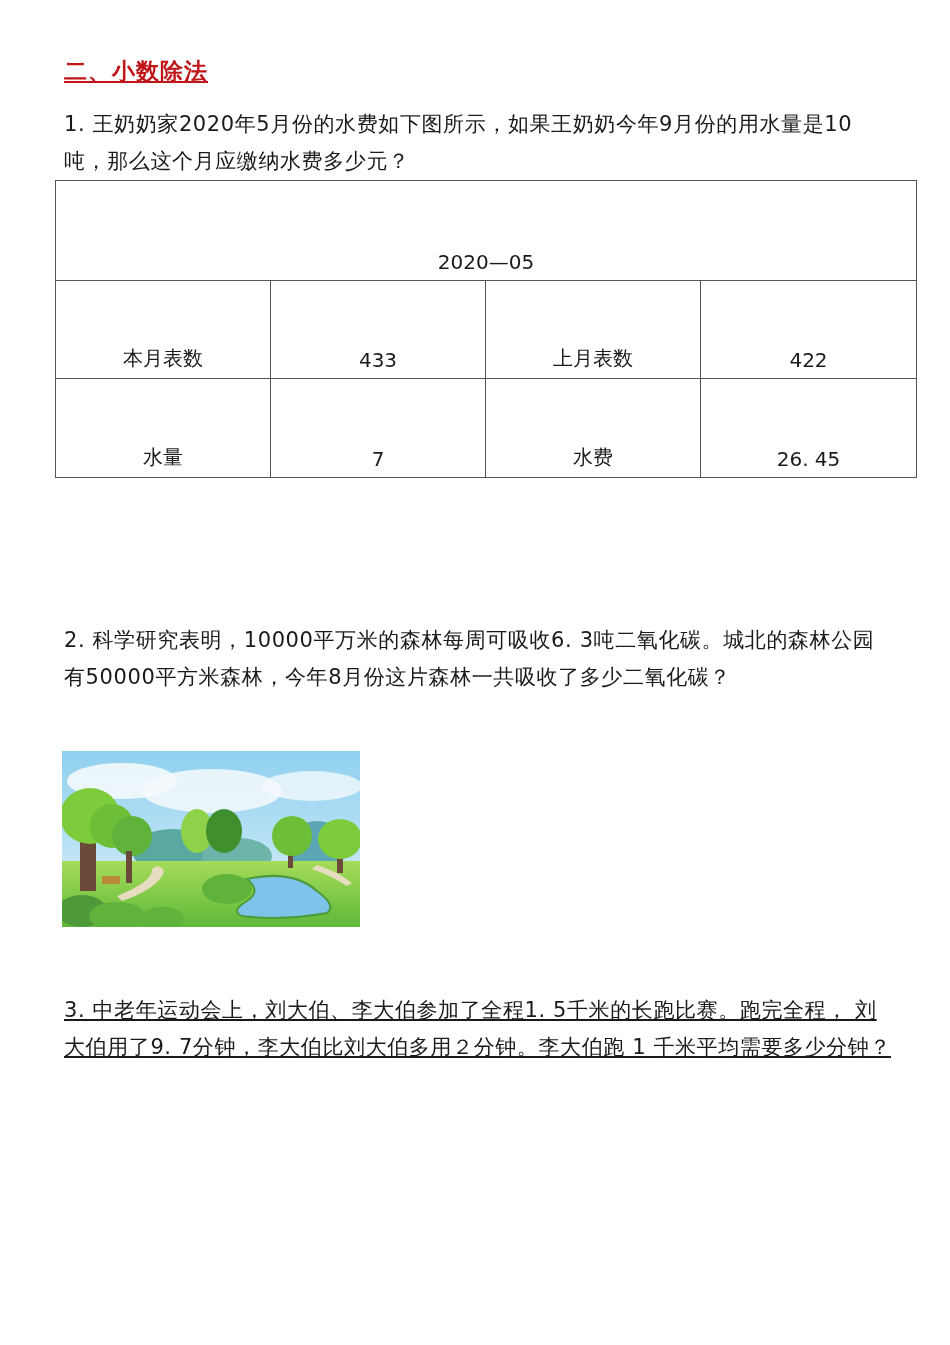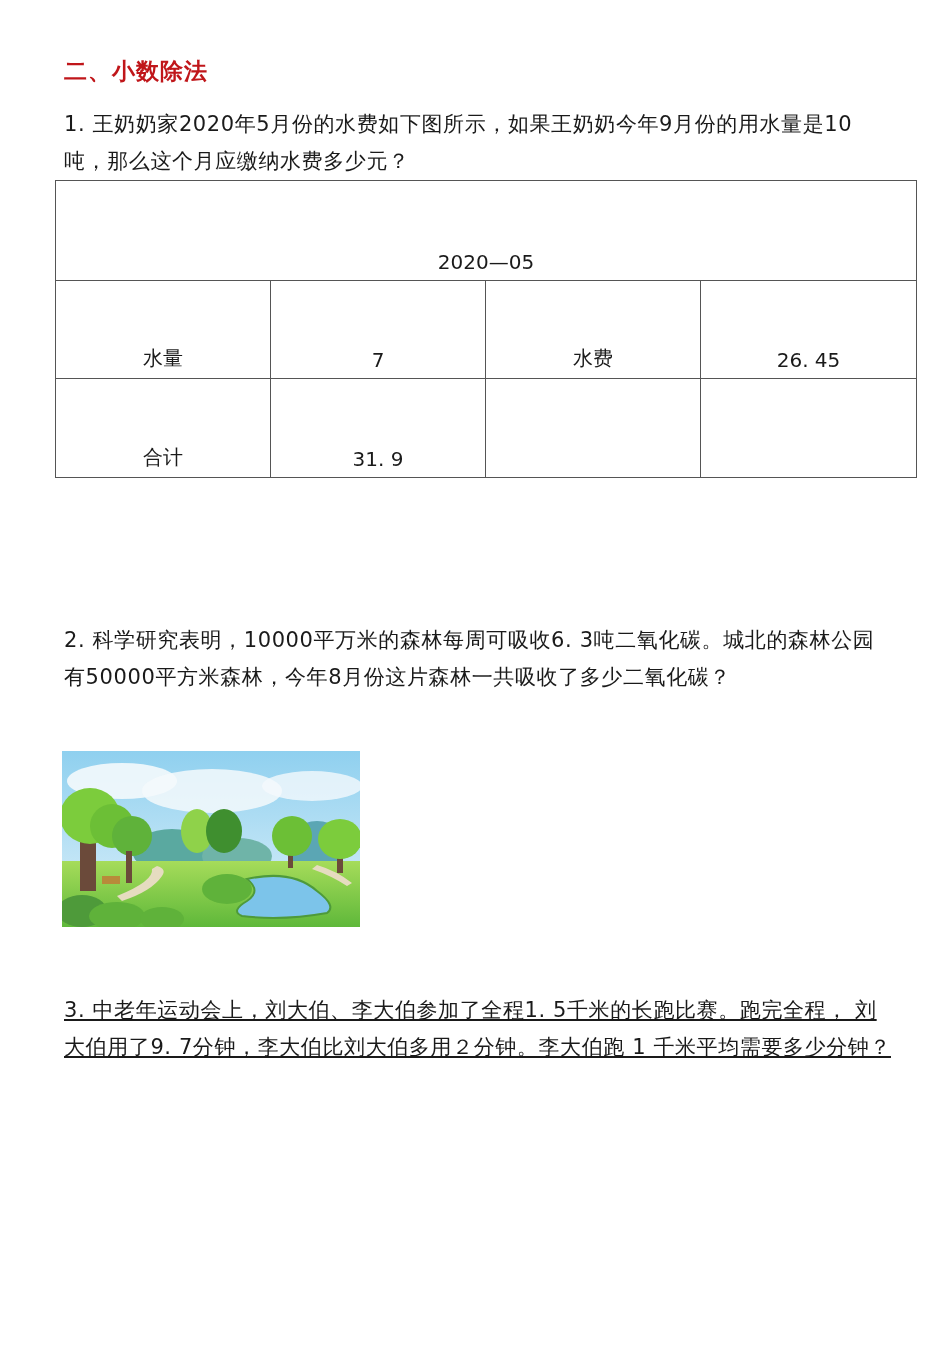--- a/index.html
+++ b/index.html
@@ -3,21 +3,21 @@
 <meta charset="utf-8">
 <style>
   html, body { margin: 0; padding: 0; background: #ffffff; }
   body {
     width: 950px; height: 1345px; position: relative; overflow: hidden;
     font-family: "DejaVu Sans", "Liberation Sans", sans-serif;
     color: #1a1a1a;
   }
   .section-title {
     position: absolute; left: 64px; top: 56px;
-    font-size: 23px; font-weight: bold; color: #c0161a; letter-spacing: 1px;
+    font-size: 23px; font-weight: bold; color: #c0161a; letter-spacing: 1px; text-decoration: underline;
   }
   .question {
     position: absolute; left: 64px; width: 830px;
     font-size: 21px; line-height: 37px; letter-spacing: 0.6px;
     color: #1a1a1a;
   }
   .q1 { top: 106px; }
   .q2 { top: 622px; }
   .q3 { top: 992px; text-decoration: underline; }
 
@@ -54,30 +54,30 @@
       <col class="c1">
       <col class="c2">
       <col class="c3">
       <col class="c4">
     </colgroup>
   <tbody>
       <tr>
     <td class="head" colspan="4">2020—05</td>
   </tr>
   <tr>
+    <td>本月表数</td>
+    <td>433</td>
+    <td>上月表数</td>
+    <td>422</td>
+  </tr>
+  <tr>
     <td>水量</td>
     <td>7</td>
     <td>水费</td>
     <td>26. 45</td>
-  </tr>
-  <tr>
-    <td>合计</td>
-    <td>31. 9</td>
-    <td></td>
-    <td></td>
   </tr>
 </tbody>
   </table>
 
 <div class="question q2">2. 科学研究表明，10000平万米的森林每周可吸收6. 3吨二氧化碳。城北的森林公园有50000平方米森林，今年8月份这片森林一共吸收了多少二氧化碳？</div>
 
 <div class="forest">
   <svg width="298" height="176" viewBox="0 0 298 176">
     <defs>
       <linearGradient id="sky" x1="0" y1="0" x2="0" y2="1">

